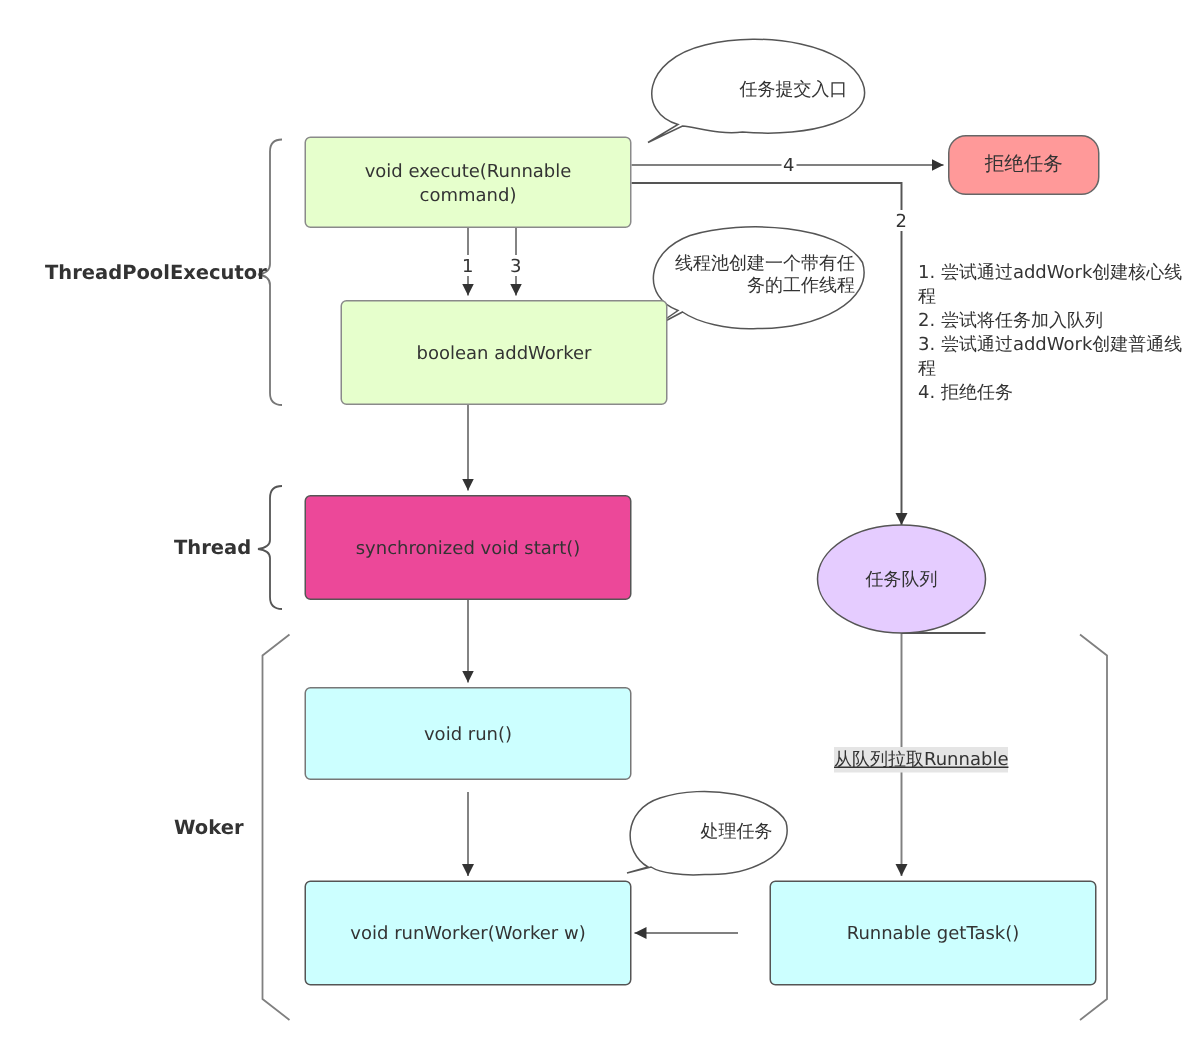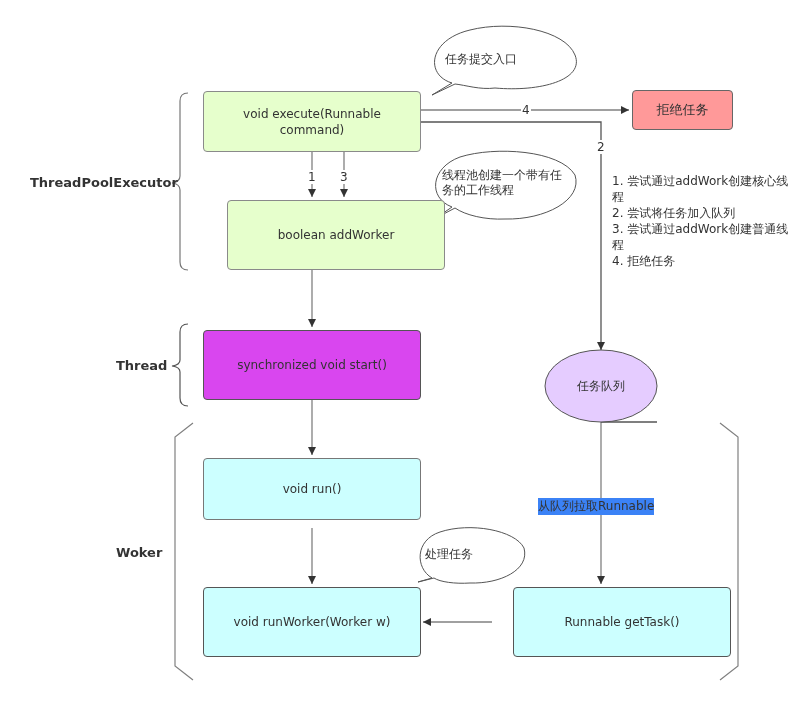--- a/index.html
+++ b/index.html
@@ -3,27 +3,27 @@
 <meta charset="utf-8">
 <style>
   html, body { margin: 0; padding: 0; background: #ffffff; }
   body { width: 800px; height: 706px; position: relative; overflow: hidden;
          font-family: "DejaVu Sans", "Liberation Sans", sans-serif; color: #333333; }
   svg.canvas { position: absolute; left: 0; top: 0; width: 800px; height: 706px; }
   .node { position: absolute; box-sizing: border-box; border-radius: 4px;
           display: flex; align-items: center; justify-content: center; text-align: center;
           font-size: 12px; line-height: 16px; color: #333333; border: 1px solid #777777; }
   .green { background: #e6ffcc; border-color: #8a8a8a; }
-  .pink { background: #d946ef; border-color: #555555; }
+  .pink { background: #ec4899; border-color: #555555; }
   .red { background: #ff9999; border-color: #666666; font-size: 13px; }
   .cyan { background: #ccffff; border-color: #555555; }
   .label { position: absolute; font-size: 12px; color: #333333; white-space: nowrap; }
   .bold { font-weight: bold; font-size: 13px; color: #333333; }
   .num { position: absolute; font-size: 12px; color: #333333; background: #ffffff; padding: 0 1px; line-height: 14px; }
-  .bubble-text { position: absolute; font-size: 12px; text-align: left; line-height: 15px; color: #333333; }
+  .bubble-text { position: absolute; font-size: 12px; text-align: right; line-height: 15px; color: #333333; }
   .notes { position: absolute; font-size: 12px; line-height: 16px; color: #333333; white-space: pre-line; width: 180px; }
   .queue-text { position: absolute; font-size: 12px; color: #333333; text-align:center; }
 </style>
 </head>
 <body>
 
 <svg class="canvas" viewBox="0 0 800 706">
   <defs>
     <marker id="arr" markerWidth="10" markerHeight="10" refX="8" refY="4" orient="auto" markerUnits="userSpaceOnUse">
       <path d="M0,0 L8,4 L0,8 Z" fill="#333333"></path>
@@ -74,32 +74,32 @@
 </div>
 
 <div class="node cyan" style="left:203px; top:587px; width:218px; height:70px;">
   <span>void runWorker(Worker w)</span>
 </div>
 
 <div class="node cyan" style="left:513px; top:587px; width:218px; height:70px;">
   <span>Runnable getTask()</span>
 </div>
 
-<div class="node red" style="left:632px; top:90px; width:101px; height:40px;">
+<div class="node red" style="left:632px; top:90px; width:101px; height:40px;border-radius:12px;">
   <span>拒绝任务</span>
 </div>
 
 <div class="queue-text" style="left:545px; top:378px; width:112px;">任务队列</div>
 
 <div class="bubble-text" style="left:445px; top:52px; width:120px;">任务提交入口</div>
 <div class="bubble-text" style="left:442px; top:168px; width:128px;">线程池创建一个带有任务的工作线程</div>
 <div class="bubble-text" style="left:425px; top:547px; width:90px;">处理任务</div>
 
 <div class="num" style="left:307px; top:170px;">1</div>
 <div class="num" style="left:339px; top:170px;">3</div>
 <div class="num" style="left:521px; top:103px;">4</div>
 <div class="num" style="left:596px; top:140px;">2</div>
-<div class="label" style="left:538px; top:498px; background:#3b82f6;">从队列拉取Runnable</div>
+<div class="label" style="left:556px; top:498px; background:#e5e5e5;text-decoration:underline;">从队列拉取Runnable</div>
 
 <div class="notes" style="left:612px; top:173px;">1. 尝试通过addWork创建核心线程
 2. 尝试将任务加入队列
 3. 尝试通过addWork创建普通线程
 4. 拒绝任务</div>
 
 </body></html>

